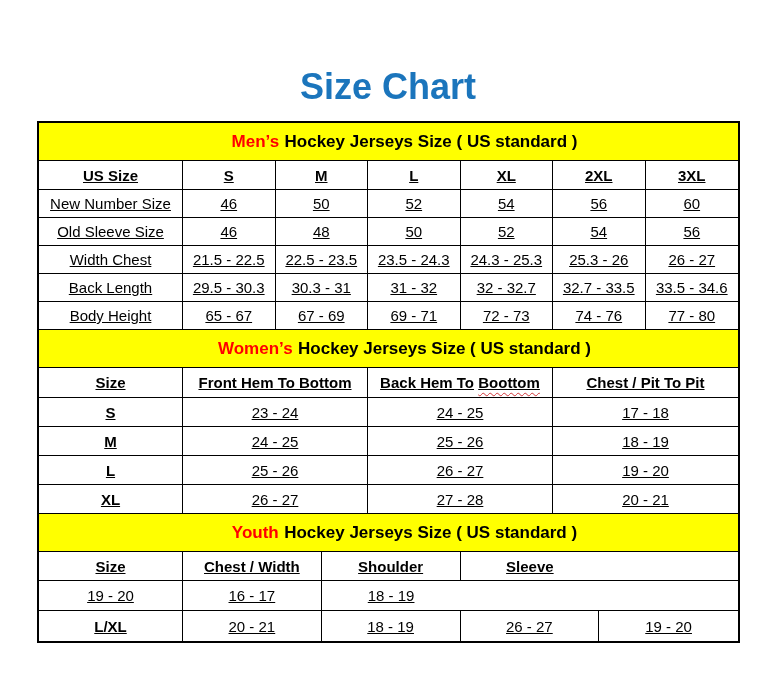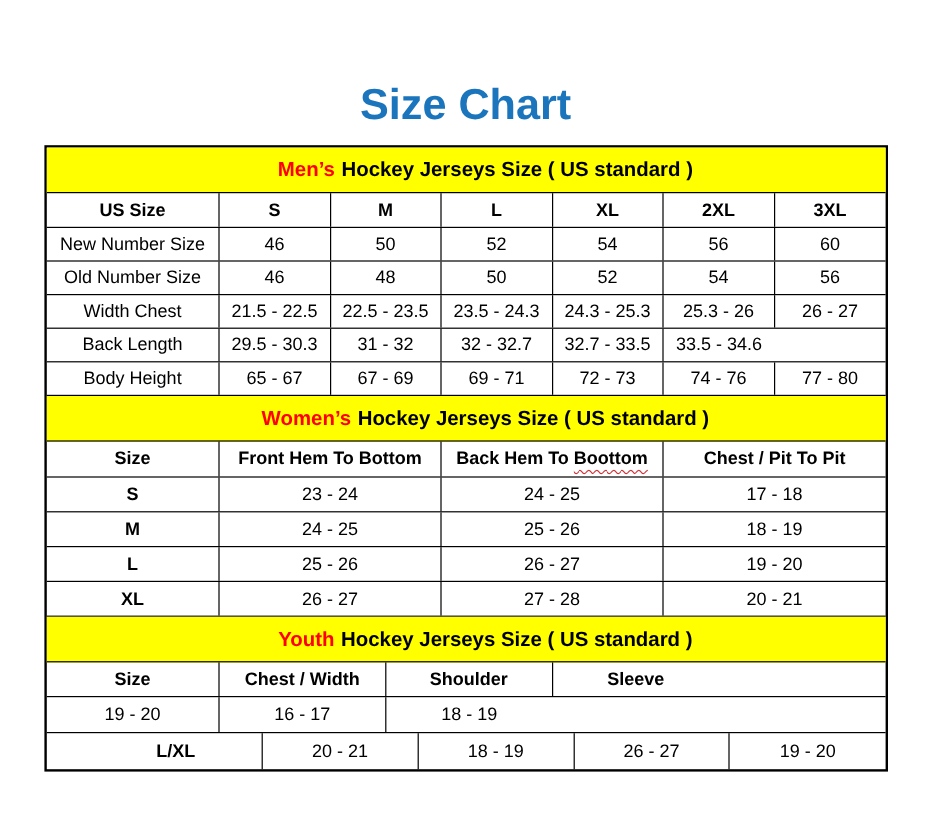--- a/index.html
+++ b/index.html
@@ -15,22 +15,22 @@
     position:absolute;left:37px;top:121px;width:699px;
     border:2.5px solid #000;box-sizing:content-box;background:#fff;
   }
   .band{
     height:38px;background:#FFFF00;display:flex;align-items:center;justify-content:center;
     font-size:17px;font-weight:bold;border-bottom:1.5px solid #000;box-sizing:border-box;
     white-space:pre;
     padding-left:32px;
   }
   .band .hl{color:#FF0000;margin-right:0.32em;}
-  .row{display:grid;border-bottom:1.5px solid #000;box-sizing:border-box;}
-  .row.last{border-bottom:none;padding-left:36px;}
+  .row{display:grid;border-bottom:1.5px solid #000;box-sizing:border-box;text-decoration:underline;}
+  .row.last{border-bottom:none;}
   .m{grid-template-columns:144px repeat(6,1fr);height:28px;}
   .m.hdr{height:29px;}
   .w{grid-template-columns:144px repeat(3,1fr);height:29px;}
   .w.hdr{height:30px;}
   .y{grid-template-columns:144px repeat(4,1fr);height:30px;}
   .y.hdr{height:29px;}
   .cell{
     display:flex;align-items:center;justify-content:center;
     border-right:1.5px solid #000;font-size:15px;overflow:hidden;white-space:pre;
   }
@@ -66,21 +66,21 @@
     <div class="cell">New Number Size</div>
     <div class="cell">46</div>
     <div class="cell">50</div>
     <div class="cell">52</div>
     <div class="cell">54</div>
     <div class="cell">56</div>
     <div class="cell">60</div>
   </div>
 
   <div class="row m">
-    <div class="cell">Old Number Size</div>
+    <div class="cell">Old Sleeve Size</div>
     <div class="cell">46</div>
     <div class="cell">48</div>
     <div class="cell">50</div>
     <div class="cell">52</div>
     <div class="cell">54</div>
     <div class="cell">56</div>
   </div>
 
   <div class="row m">
     <div class="cell">Width Chest</div>
@@ -88,20 +88,21 @@
     <div class="cell">22.5 - 23.5</div>
     <div class="cell">23.5 - 24.3</div>
     <div class="cell">24.3 - 25.3</div>
     <div class="cell">25.3 - 26</div>
     <div class="cell">26 - 27</div>
   </div>
 
   <div class="row m">
     <div class="cell">Back Length</div>
     <div class="cell">29.5 - 30.3</div>
+    <div class="cell">30.3 - 31</div>
     <div class="cell">31 - 32</div>
     <div class="cell">32 - 32.7</div>
     <div class="cell">32.7 - 33.5</div>
     <div class="cell">33.5 - 34.6</div>
   </div>
 
   <div class="row m">
     <div class="cell">Body Height</div>
     <div class="cell">65 - 67</div>
     <div class="cell">67 - 69</div>

